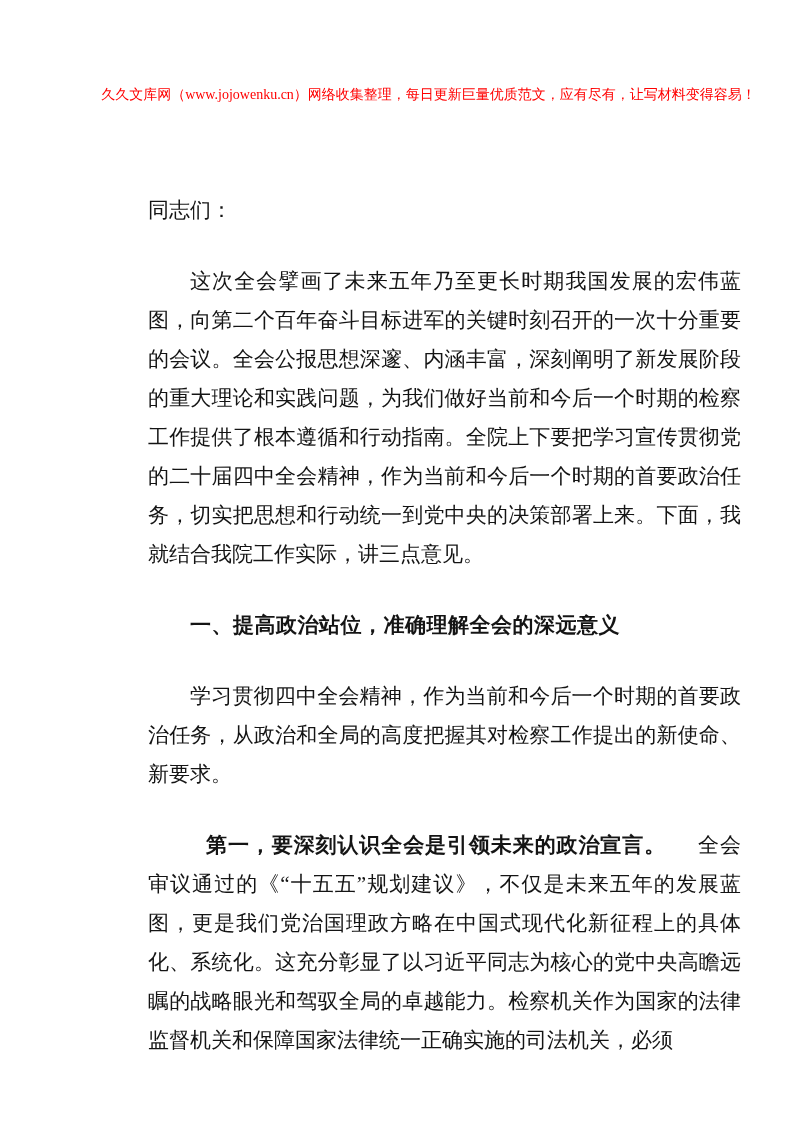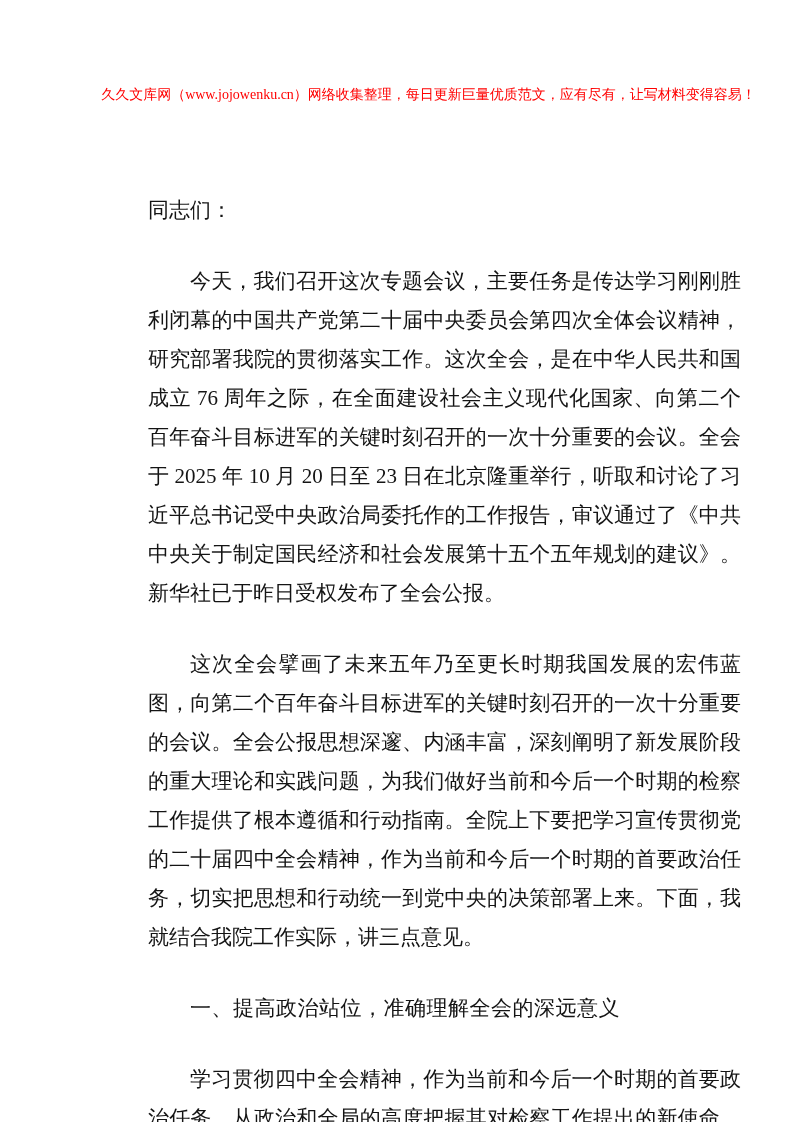--- a/index.html
+++ b/index.html
@@ -27,39 +27,39 @@
   .doc-body {
     margin: 39px 68px 0 68px;
     width: 657px;
     font-size: 21px;
     line-height: 39px;
     color: #141414;
     text-align: justify;
   }
   .doc-body p { margin: 0; }
   p.indent { text-indent: 2em; }
-  p.heading { font-weight: 400; letter-spacing: 0.5px; }
+  p.heading { font-weight: 700; letter-spacing: 0.5px; }
   .bold-lead { font-weight: 700; }
 </style>
 </head>
 <body>
 
 <div class="page">
 
   <div class="watermark-header" style="color: rgb(255, 0, 0);">
     <span>久久文库网（www.jojowenku.cn）网络收集整理，每日更新巨量优质范文，应有尽有，让写材料变得容易！</span>
   </div>
 
   <div class="doc-body">
 
     <p>同志们：</p>
 
-    <p class="indent">今天，我们召开这次专题会议，主要任务是传达学习刚刚胜利闭幕的中国共产党第二十届中央委员会第四次全体会议精神，研究部署我院的贯彻落实工作。这次全会，是在中华人民共和国成立 76 周年之际，在全面建设社会主义现代化国家、向第二个百年奋斗目标进军的关键时刻召开的一次十分重要的会议。全会于 2025 年 10 月 20 日至 23 日在北京隆重举行，听取和讨论了习近平总书记受中央政治局委托作的工作报告，审议通过了《中共中央关于制定国民经济和社会发展第十五个五年规划的建议》。新华社已于昨日受权发布了全会公报。</p>
 
     <p class="indent">这次全会擘画了未来五年乃至更长时期我国发展的宏伟蓝图，向第二个百年奋斗目标进军的关键时刻召开的一次十分重要的会议。全会公报思想深邃、内涵丰富，深刻阐明了新发展阶段的重大理论和实践问题，为我们做好当前和今后一个时期的检察工作提供了根本遵循和行动指南。全院上下要把学习宣传贯彻党的二十届四中全会精神，作为当前和今后一个时期的首要政治任务，切实把思想和行动统一到党中央的决策部署上来。下面，我就结合我院工作实际，讲三点意见。</p>
 
     <p class="indent heading">一、提高政治站位，准确理解全会的深远意义</p>
 
     <p class="indent">学习贯彻四中全会精神，作为当前和今后一个时期的首要政治任务，从政治和全局的高度把握其对检察工作提出的新使命、新要求。</p>
 
+    <p class="indent"><span class="bold-lead">第一，要深刻认识全会是引领未来的政治宣言。</span><span>全会审议通过的《“十五五”规划建议》，不仅是未来五年的发展蓝图，更是我们党治国理政方略在中国式现代化新征程上的具体化、系统化。这充分彰显了以习近平同志为核心的党中央高瞻远瞩的战略眼光和驾驭全局的卓越能力。检察机关作为国家的法律监督机关和保障国家法律统一正确实施的司法机关，必须</span></p>
 
   </div>
 </div>
 
 </body></html>

